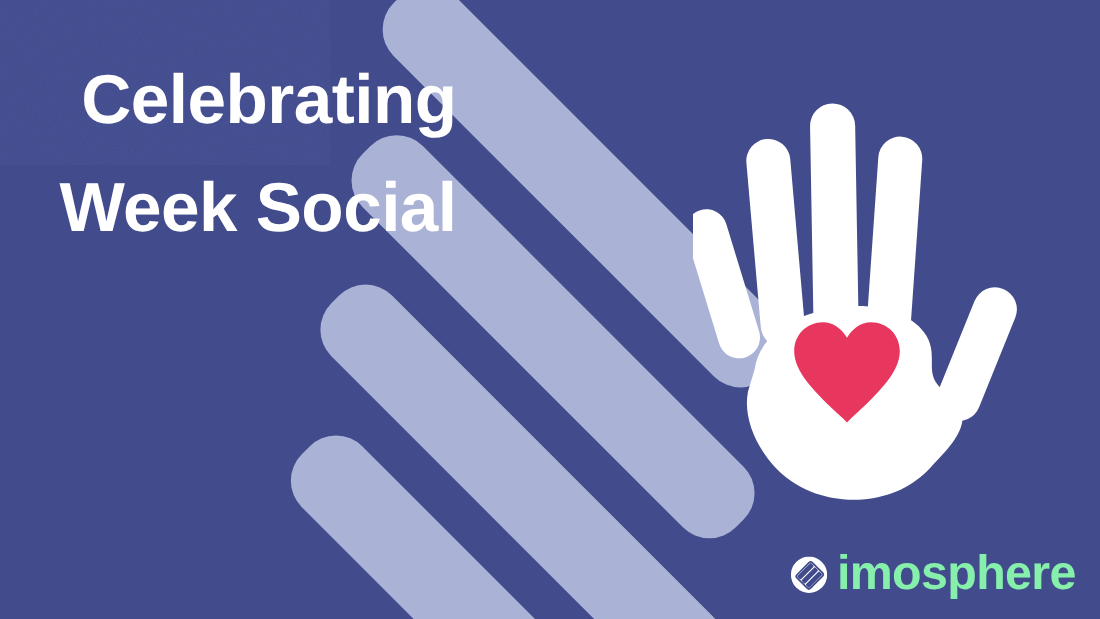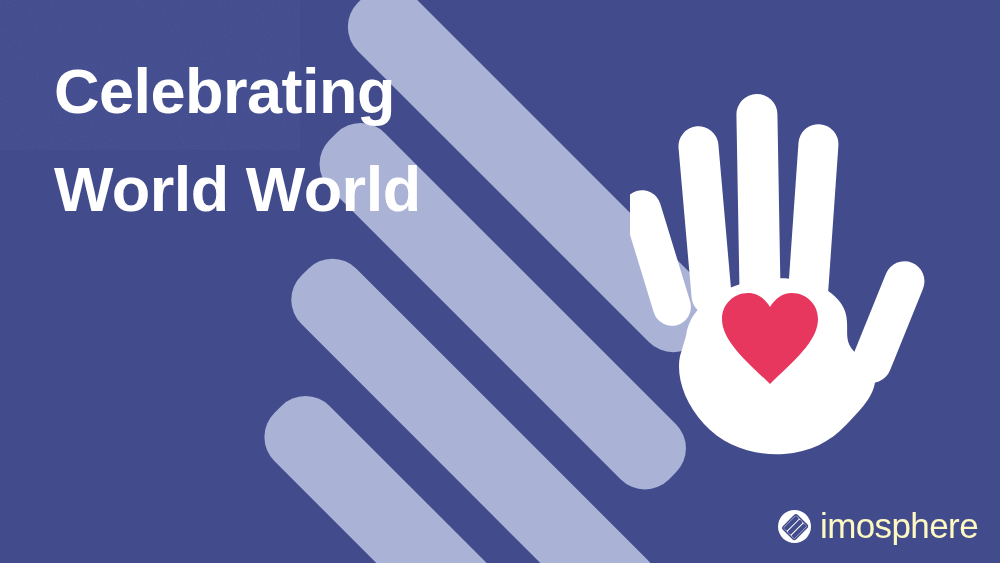--- a/index.html
+++ b/index.html
@@ -39,20 +39,21 @@
     pointer-events: none;
   }
 
   
   #headline {
     position: absolute;
     left: 54px;
     top: 42px;
     z-index: 4;
     color: #ffffff;
+    text-align: right;
   }
   .hl-line {
     display: block;
     font-size: 63px;
     line-height: 98px;
     font-weight: 700;
     letter-spacing: -0.5px;
     white-space: nowrap;
     color: #ffffff;
   }
@@ -77,23 +78,23 @@
     gap: 9px;
     z-index: 5;
   }
   #brand-mark {
     width: 33px;
     height: 33px;
     flex: 0 0 auto;
     display: block;
   }
   #brand-word {
-    font-size: 35px;
-    font-weight: 400;
-    color: #fef9c3;
+    font-size: 44px;
+    font-weight: 700;
+    color: #86efac;
     letter-spacing: -0.6px;
     line-height: 1;
     padding-bottom: 2px;
   }
 </style>
 </head>
 <body>
 
 <div id="stage">
 
@@ -104,21 +105,21 @@
         <rect x="255" y="-295" width="480" height="78" rx="34" ry="34" fill="#AAB3D6"></rect>
         <rect x="332" y="-178" width="480" height="78" rx="34" ry="34" fill="#AAB3D6"></rect>
         <rect x="408" y="-62" width="480" height="78" rx="34" ry="34" fill="#AAB3D6"></rect>
         <rect x="486" y="54" width="480" height="78" rx="34" ry="34" fill="#AAB3D6"></rect>
       </g>
     </g>
   </svg>
 
   <div id="headline">
     <span class="hl-line">Celebrating</span>
-    <span class="hl-line">World World</span>
+    <span class="hl-line">Week Social</span>
   </div>
 
   <svg id="hand-art" viewBox="0 0 320 380" aria-hidden="true">
     <g fill="#FFFFFF">
 
       <rect x="8" y="108" width="38" height="140" rx="19" ry="19" transform="rotate(-17 27 178)"></rect>
 
       <rect x="55" y="46" width="40" height="190" rx="20" ry="20" transform="rotate(-5 75 141)"></rect>
 
       <rect x="108" y="14" width="41" height="222" rx="20.5" ry="20.5" transform="rotate(-1 128 125)"></rect>

